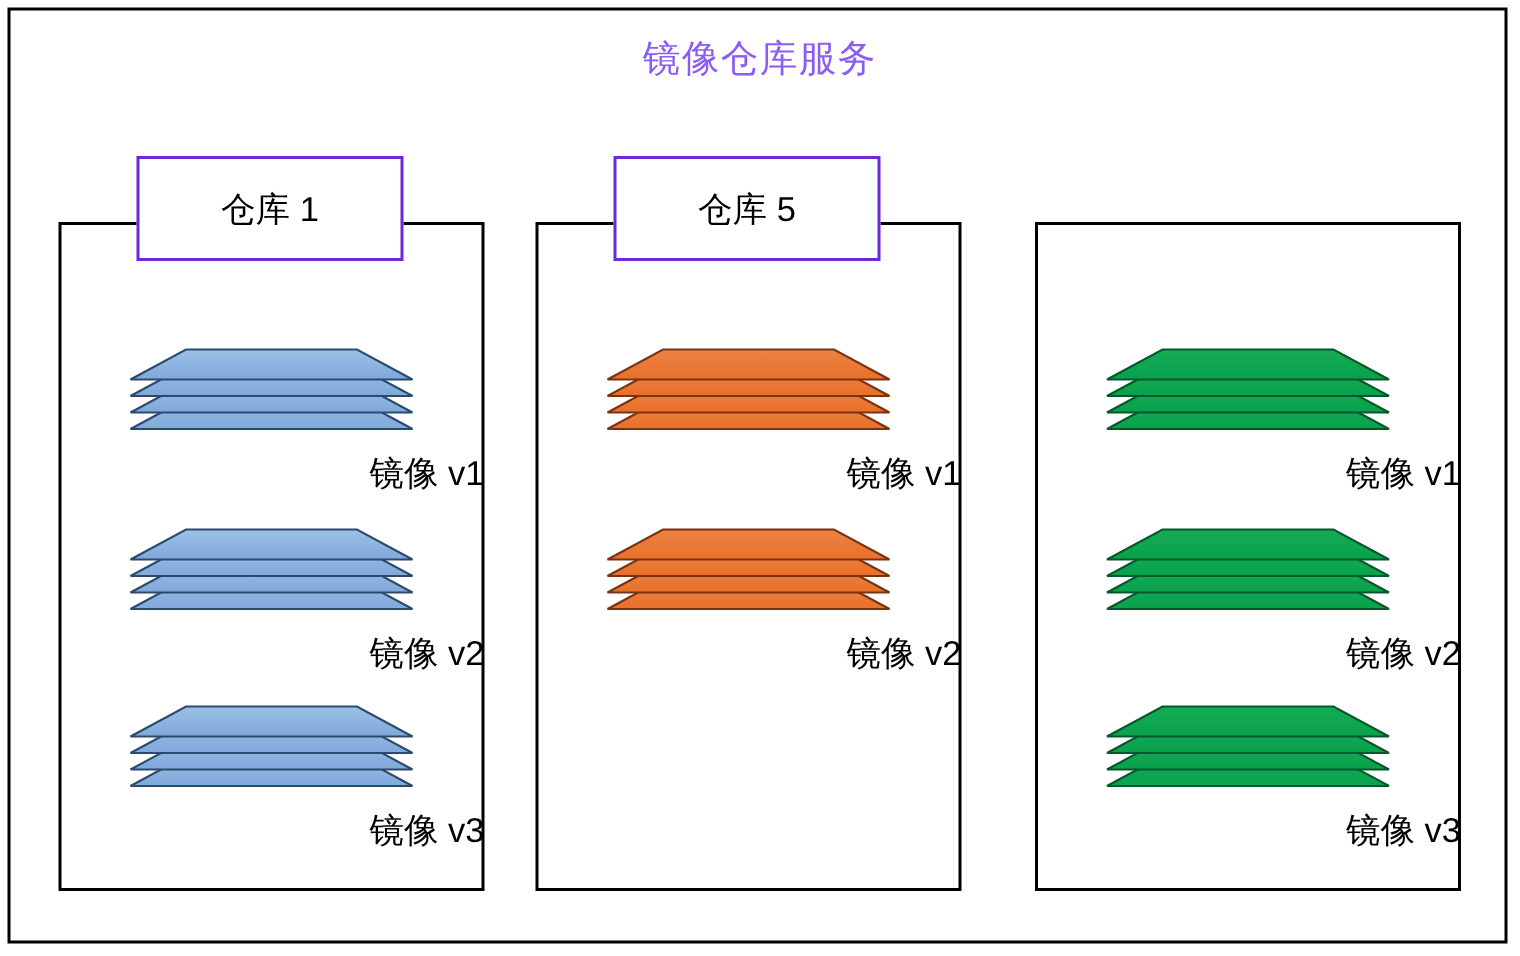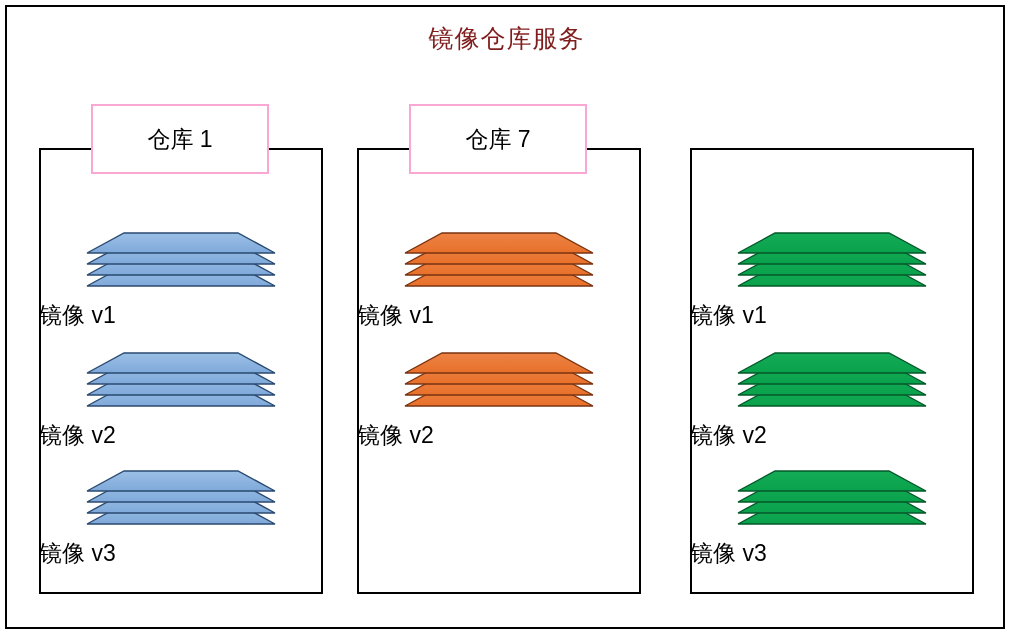--- a/index.html
+++ b/index.html
@@ -28,21 +28,21 @@
     box-sizing: border-box;
     background: #ffffff;
   }
   .diagram-title {
     position: absolute;
     left: 0;
     top: 22px;
     width: 1013px;
     text-align: center;
     font-size: 25px;
-    color: #7f1d1d;
+    color: #8b5cf6;
     letter-spacing: 1px;
     white-space: nowrap;
   }
   
   .repo {
     position: absolute;
     top: 148px;
     width: 284px;
     height: 446px;
     border: 2px solid #000000;
@@ -52,21 +52,21 @@
   .repo-1 { left: 39px; }
   .repo-2 { left: 357px; }
   .repo-3 { left: 690px; }
 
   
   .repo-header {
     position: absolute;
     top: 104px;
     width: 178px;
     height: 70px;
-    border: 2px solid #f9a8d4;
+    border: 2px solid #6d28d9;
     box-sizing: border-box;
     background: #ffffff;
     display: flex;
     align-items: center;
     justify-content: center;
     font-size: 23px;
     color: #000000;
     white-space: nowrap;
     z-index: 5;
   }
@@ -87,21 +87,21 @@
     margin: 0 auto;
   }
   .layer {
     position: absolute;
     left: 0;
     width: 190px;
     height: 22px;
   }
   .layer svg { display: block; }
   .img-label {
-    text-align: left;
+    text-align: right;
     font-size: 23px;
     color: #000000;
     margin-top: 12px;
     white-space: nowrap;
   }
 </style>
 </head>
 <body>
 
 <div id="canvas">
@@ -111,21 +111,21 @@
   <div class="diagram-title">镜像仓库服务</div>
 
   <div class="repo repo-1"></div>
   <div class="repo repo-2"></div>
   <div class="repo repo-3"></div>
 
   <div class="repo-header repo-header-1">
     <span>仓库 1</span>
   </div>
   <div class="repo-header repo-header-2">
-    <span>仓库 7</span>
+    <span>仓库 5</span>
   </div>
 
   <div id="stacks-root">
       <div class="image-group" style="left: 39px; top: 232px;">
         <div class="stack">
           <div class="layer" style="top: 0px; z-index: 4;">
             <svg width="190" height="22" viewBox="0 0 190 22">
               <defs>
                 <linearGradient id="grad-0-0-0" x1="0" y1="0" x2="0" y2="1">
                   <stop offset="0%" stop-color="#9CC0E6"></stop>

